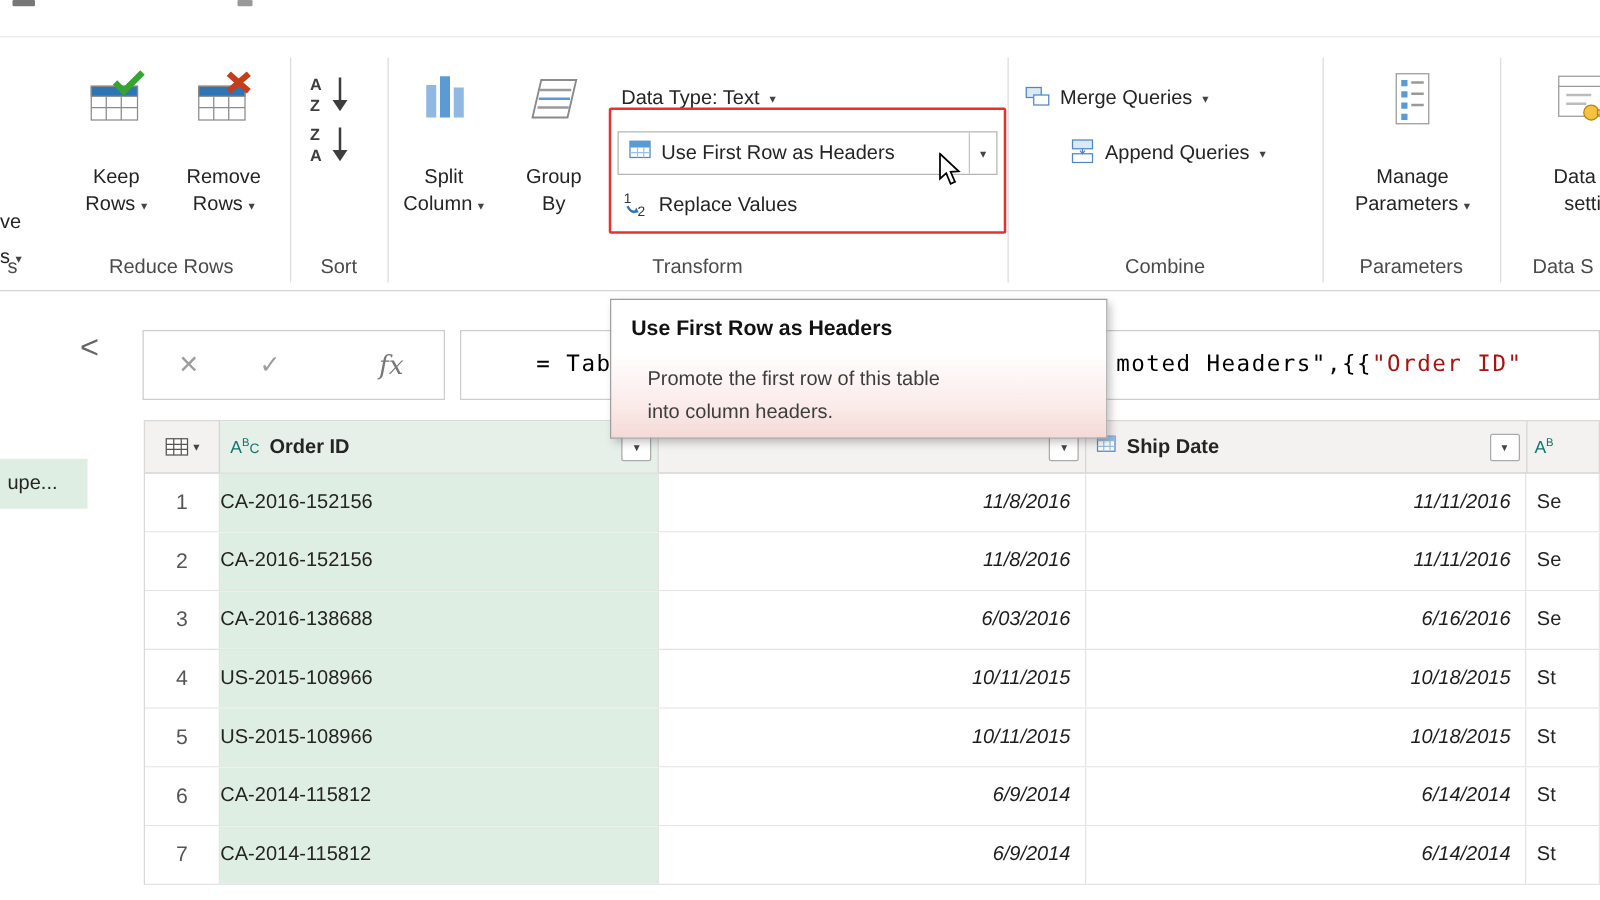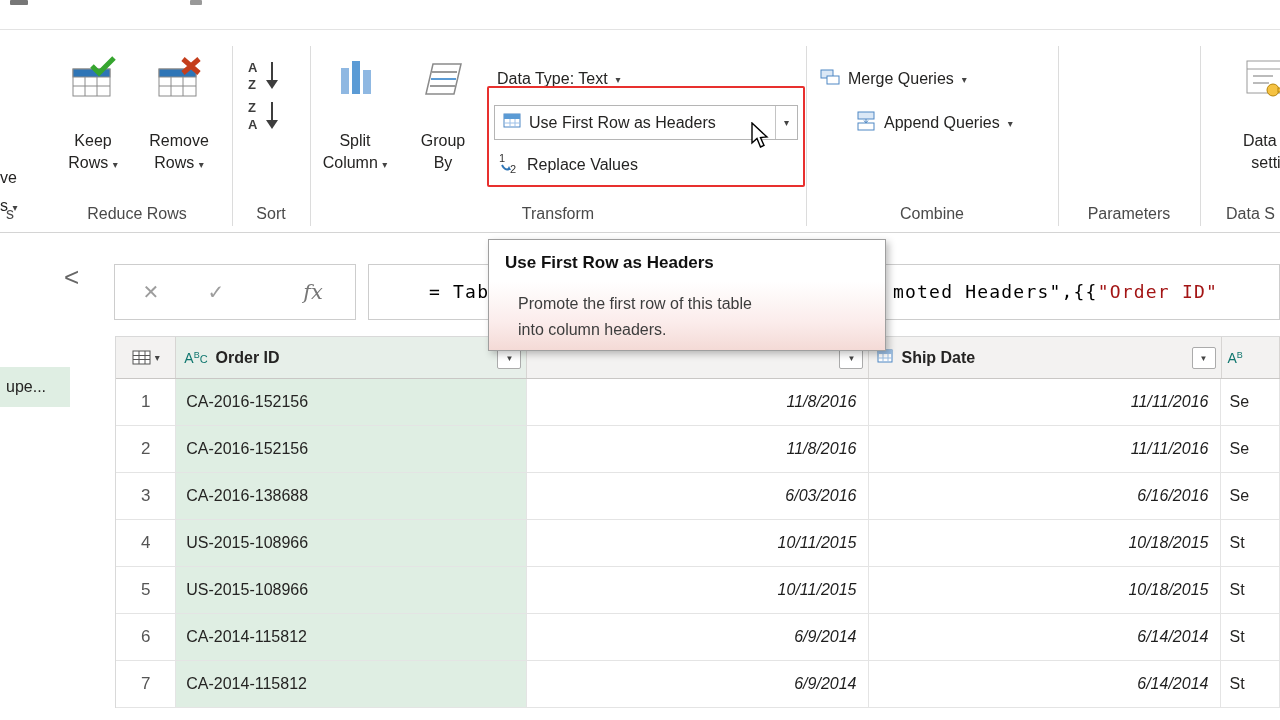--- a/index.html
+++ b/index.html
@@ -62,21 +62,21 @@
   .w4{width:60px;padding-left:6px}
   .hdrlbl{font-weight:bold;color:#252423}
   .oidhead{background:#e7efe9}
   .abc{color:#0f766e;white-space:nowrap}
   .abc .a{font-size:14px}.abc .b{font-size:9px;position:relative;top:-5px}.abc .c{font-size:11px}
   .fbtn{position:absolute;right:5px;top:10px;width:24px;height:22px;border:1px solid #ababab;background:#fff;
         border-radius:2px;display:flex;align-items:center;justify-content:center;font-size:8px;color:#444}
   .trow{display:flex;height:47px;border-bottom:1px solid #e4e4e4;background:#fff}
   .trow .c{border-right:1px solid #e4e4e4;display:flex;align-items:center;overflow:hidden}
   .rownum{width:62px;justify-content:center;color:#555;font-size:17px}
-  .oid{width:361px;padding-left:10px;background:#dfeee3}
+  .oid{width:361px;padding-left:0;background:#dfeee3}
   .date{width:352px;justify-content:flex-end;padding-right:12px;font-style:italic;color:#1d1d1d}
   .shipd{width:362px}
   .mode{width:60px;padding-left:8px}
 
   .cursor{position:absolute;left:750px;top:122px;z-index:99}
 </style>
 </head>
 <body>
 
 <div id="scene">
@@ -226,20 +226,36 @@
         <path d="M10 8 L10 11 M8 9.5 L10 12 L12 9.5" stroke="#4f87c4" fill="none"></path>
       </svg>
     </span>
     <span>Append Queries</span>
     <span class="caret">▾</span>
   </div>
   <div class="glabel" style="left:806px;width:252px">Combine</div>
 
   <div class="vsep" style="left:1058px"></div>
 
+  <div class="bigbtn" style="left:1086px;top:56px;width:88px">
+    <span class="ic">
+      <svg width="46" height="46" viewBox="0 0 46 46">
+        <rect x="10" y="3" width="26" height="40" fill="#fff" stroke="#9a9a9a"></rect>
+        <rect x="14" y="8" width="5" height="5" fill="#5b9bd5"></rect>
+          <line x1="22" y1="10" x2="32" y2="10" stroke="#9a9a9a" stroke-width="2"></line>
+        <rect x="14" y="17" width="5" height="5" fill="#5b9bd5"></rect>
+          <line x1="22" y1="19" x2="32" y2="19" stroke="#9a9a9a" stroke-width="2"></line>
+        <rect x="14" y="26" width="5" height="5" fill="#5b9bd5"></rect>
+          <line x1="22" y1="28" x2="32" y2="28" stroke="#9a9a9a" stroke-width="2"></line>
+        <rect x="14" y="35" width="5" height="5" fill="#5b9bd5"></rect>
+      </svg>
+    </span>
+    <span class="lbl">Manage</span>
+    <span class="lbl"><span>Parameters</span> <span class="caret">▾</span></span>
+  </div>
   <div class="glabel" style="left:1058px;width:142px">Parameters</div>
 
   <div class="vsep" style="left:1200px"></div>
 
   <div class="bigbtn" style="left:1216px;top:56px;width:100px">
     <span class="ic">
       <svg width="46" height="46" viewBox="0 0 46 46">
         <rect x="4" y="5" width="38" height="32" fill="#fff" stroke="#9a9a9a"></rect>
         <line x1="4" y1="13" x2="42" y2="13" stroke="#9a9a9a"></line>
         <line x1="10" y1="20" x2="30" y2="20" stroke="#bbb" stroke-width="2"></line>

